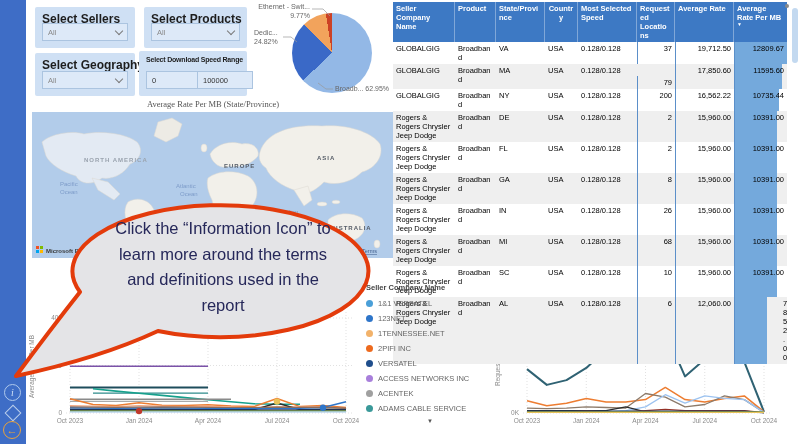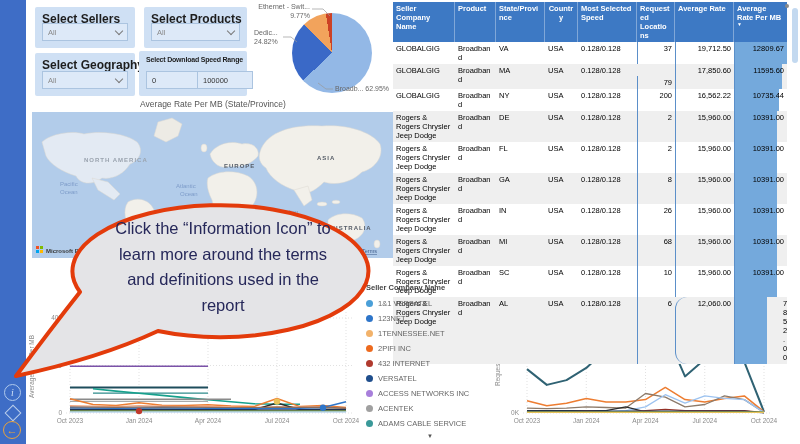--- a/index.html
+++ b/index.html
@@ -244,32 +244,32 @@
             <span class="barval">10391.00</span>
           </div>
         </div>
         <div class="tr">
           <div class="td" style="width: 62px;">Rogers &amp; Rogers Chrysler Jeep Dodge</div>
           <div class="td" style="width: 41px;">Broadband</div>
           <div class="td" style="width: 49px;">AL</div>
           <div class="td" style="width: 33px;">USA</div>
           <div class="td" style="width: 59px;">0.128/0.128</div>
           <div class="td num sep" style="width: 38px;">6</div>
-          <div class="td num sep" style="width: 59px; border-radius: 12px;">12,060.00</div>
+          <div class="td num sep" style="width: 59px;">12,060.00</div>
           <div class="td num sep barcell" style="width: 53px; padding-left: 48px;">
             <div class="bar" style="width: 61.3%;"></div>
             <span class="barval">7852.00</span>
           </div>
         </div>
       </div>
     </div>
   <div class="abs misc-dot"></div>
   <div class="abs scroll-thumb"></div>
 
-  <div class="abs map-title" style="left:32px;top:99px;width:362px;">Average Rate Per MB (State/Province)</div>
+  <div class="abs map-title" style="left:32px;top:99px;width:362px;font-family:Liberation Serif, serif;">Average Rate Per MB (State/Province)</div>
   <svg class="abs" style="left:32px;top:112px;" width="362" height="146" viewBox="0 0 362 146">
     <rect x="0" y="0" width="362" height="146" fill="#B2CCEA"></rect>
     <g stroke="#DCD9D1" stroke-width="0.5">
       <path d="M122,24 L126,10 L140,6 L150,12 L146,24 L134,30 Z" fill="#EDEBE5"></path>
       <path d="M10,30 C18,22 40,18 52,22 C70,18 95,22 105,30 C112,38 108,48 98,52 C92,62 80,68 70,66 C60,74 48,72 44,64 C30,60 18,52 14,44 Z" fill="#E3EAF3"></path>
       <path d="M60,66 L76,70 L88,82 L82,88 L66,78 Z" fill="#E3EAF3"></path>
       <path d="M96,90 C106,84 118,88 122,98 C124,110 118,124 110,132 C104,138 98,134 98,122 C94,110 90,98 96,90 Z" fill="#F2F0EA"></path>
       <path d="M178,42 C184,32 198,28 210,32 C220,30 228,36 226,44 C220,52 208,56 198,54 C190,58 180,52 178,42 Z" fill="#F2F0EA"></path>
       <path d="M176,66 C186,58 204,58 216,64 C226,70 228,84 220,94 C214,106 206,118 198,118 C190,112 182,100 180,88 C176,80 174,72 176,66 Z" fill="#F2F0EA"></path>
       <path d="M228,40 C234,20 260,12 290,14 C315,12 340,20 348,32 C352,44 344,56 330,60 C320,70 305,74 292,70 C282,80 270,86 262,78 C250,74 238,66 234,56 C228,52 226,46 228,40 Z" fill="#F2F0EA"></path>
@@ -366,24 +366,20 @@
         </div>
         <div class="lg-item">
           <span class="lg-dot" style="background: rgb(242, 178, 106);"></span>
           <span>1TENNESSEE.NET</span>
         </div>
         <div class="lg-item">
           <span class="lg-dot" style="background: rgb(237, 106, 30);"></span>
           <span>2PIFI INC</span>
         </div>
         <div class="lg-item">
-          <span class="lg-dot" style="background: rgb(176, 58, 46);"></span>
-          <span>432 INTERNET</span>
-        </div>
-        <div class="lg-item">
           <span class="lg-dot" style="background: rgb(31, 78, 140);"></span>
           <span>VERSATEL</span>
         </div>
         <div class="lg-item">
           <span class="lg-dot" style="background: rgb(168, 127, 219);"></span>
           <span>ACCESS NETWORKS INC</span>
         </div>
         <div class="lg-item">
           <span class="lg-dot" style="background: rgb(160, 160, 160);"></span>
           <span>ACENTEK</span>

